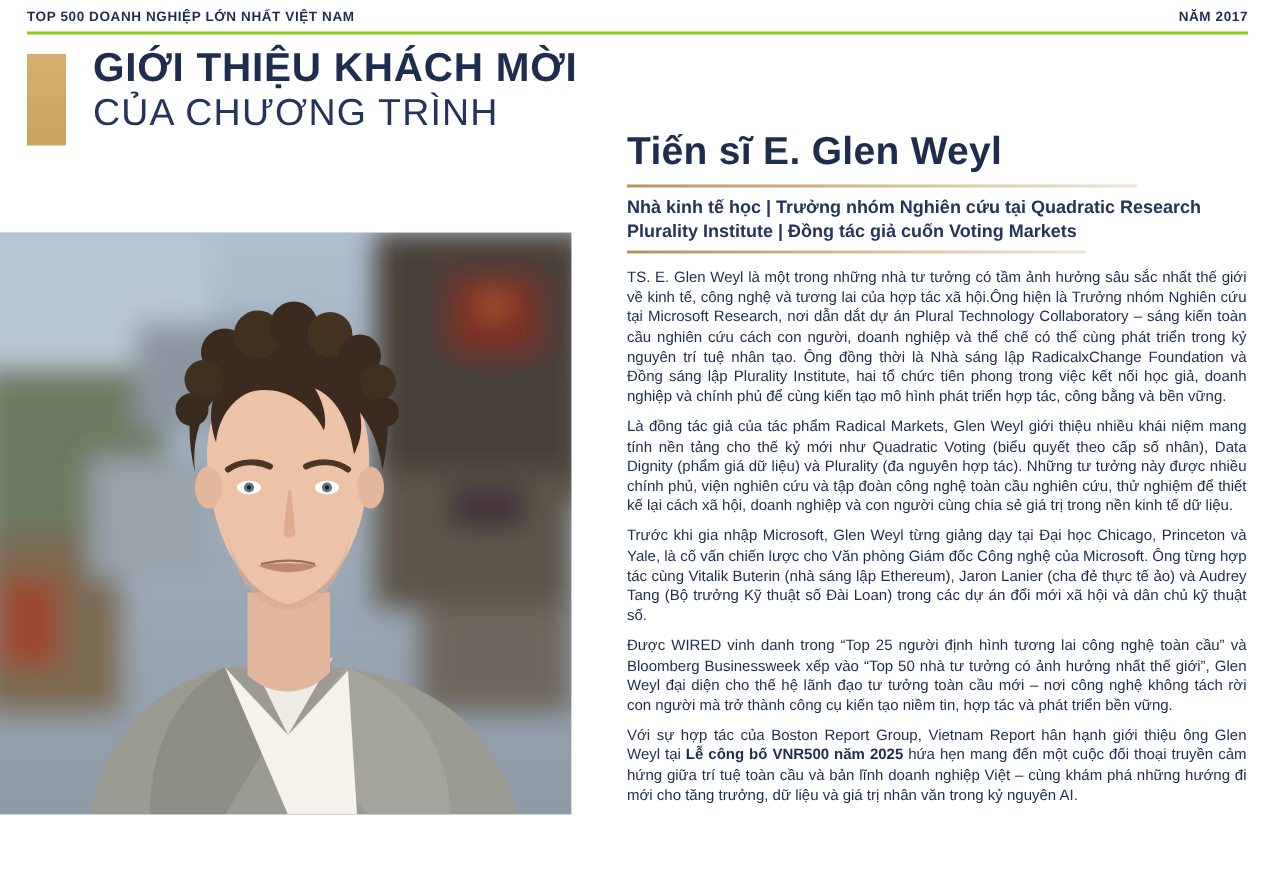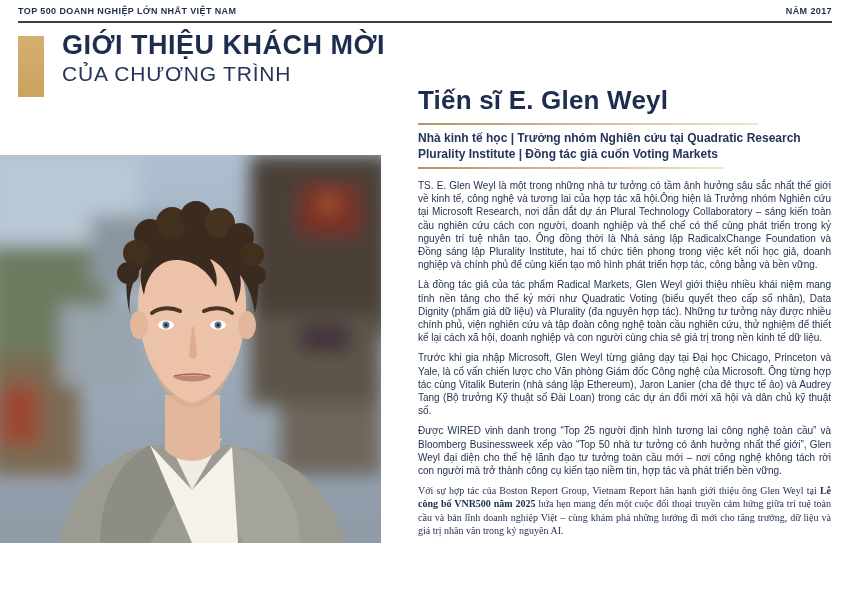--- a/index.html
+++ b/index.html
@@ -18,21 +18,21 @@
 
   
   .topbar {
     position: absolute;
     left: 18px; right: 10px; top: 0;
     height: 23px;
     display: flex;
     justify-content: space-between;
     align-items: flex-end;
     padding-bottom: 5px;
-    border-bottom: 2px solid #404040;
+    border-bottom: 2px solid #84cc16;
   }
   .topbar span {
     font-size: 9px;
     font-weight: bold;
     letter-spacing: 0.4px;
     color: #1e2c4e;
     white-space: nowrap;
   }
 
   
@@ -48,21 +48,21 @@
     line-height: 1.0;
   }
   .intro-title .line1 {
     font-size: 27px;
     font-weight: bold;
     letter-spacing: 0.5px;
     color: #1e2c4e;
     white-space: nowrap;
   }
   .intro-title .line2 {
-    font-size: 21px;
+    font-size: 25px;
     font-weight: 400;
     letter-spacing: 0.8px;
     color: #24345a;
     margin-top: 4px;
     white-space: nowrap;
   }
 
   
   .photo {
     position: absolute;
@@ -100,21 +100,21 @@
     line-height: 15.5px;
     white-space: nowrap;
   }
   .body-text p {
     font-size: 10px;
     line-height: 13.2px;
     text-align: justify;
     color: #1e2c4e;
     margin-bottom: 7px;
   }
-  .body-text p:last-child { margin-bottom: 0; font-family: Liberation Serif, serif; }
+  .body-text p:last-child { margin-bottom: 0; }
   .body-text b { font-weight: bold; }
 </style>
 </head>
 <body>
 
 <div class="page">
 
   <div class="topbar">
     <span>TOP 500 DOANH NGHIỆP LỚN NHẤT VIỆT NAM</span>
     <span>NĂM 2017</span>

